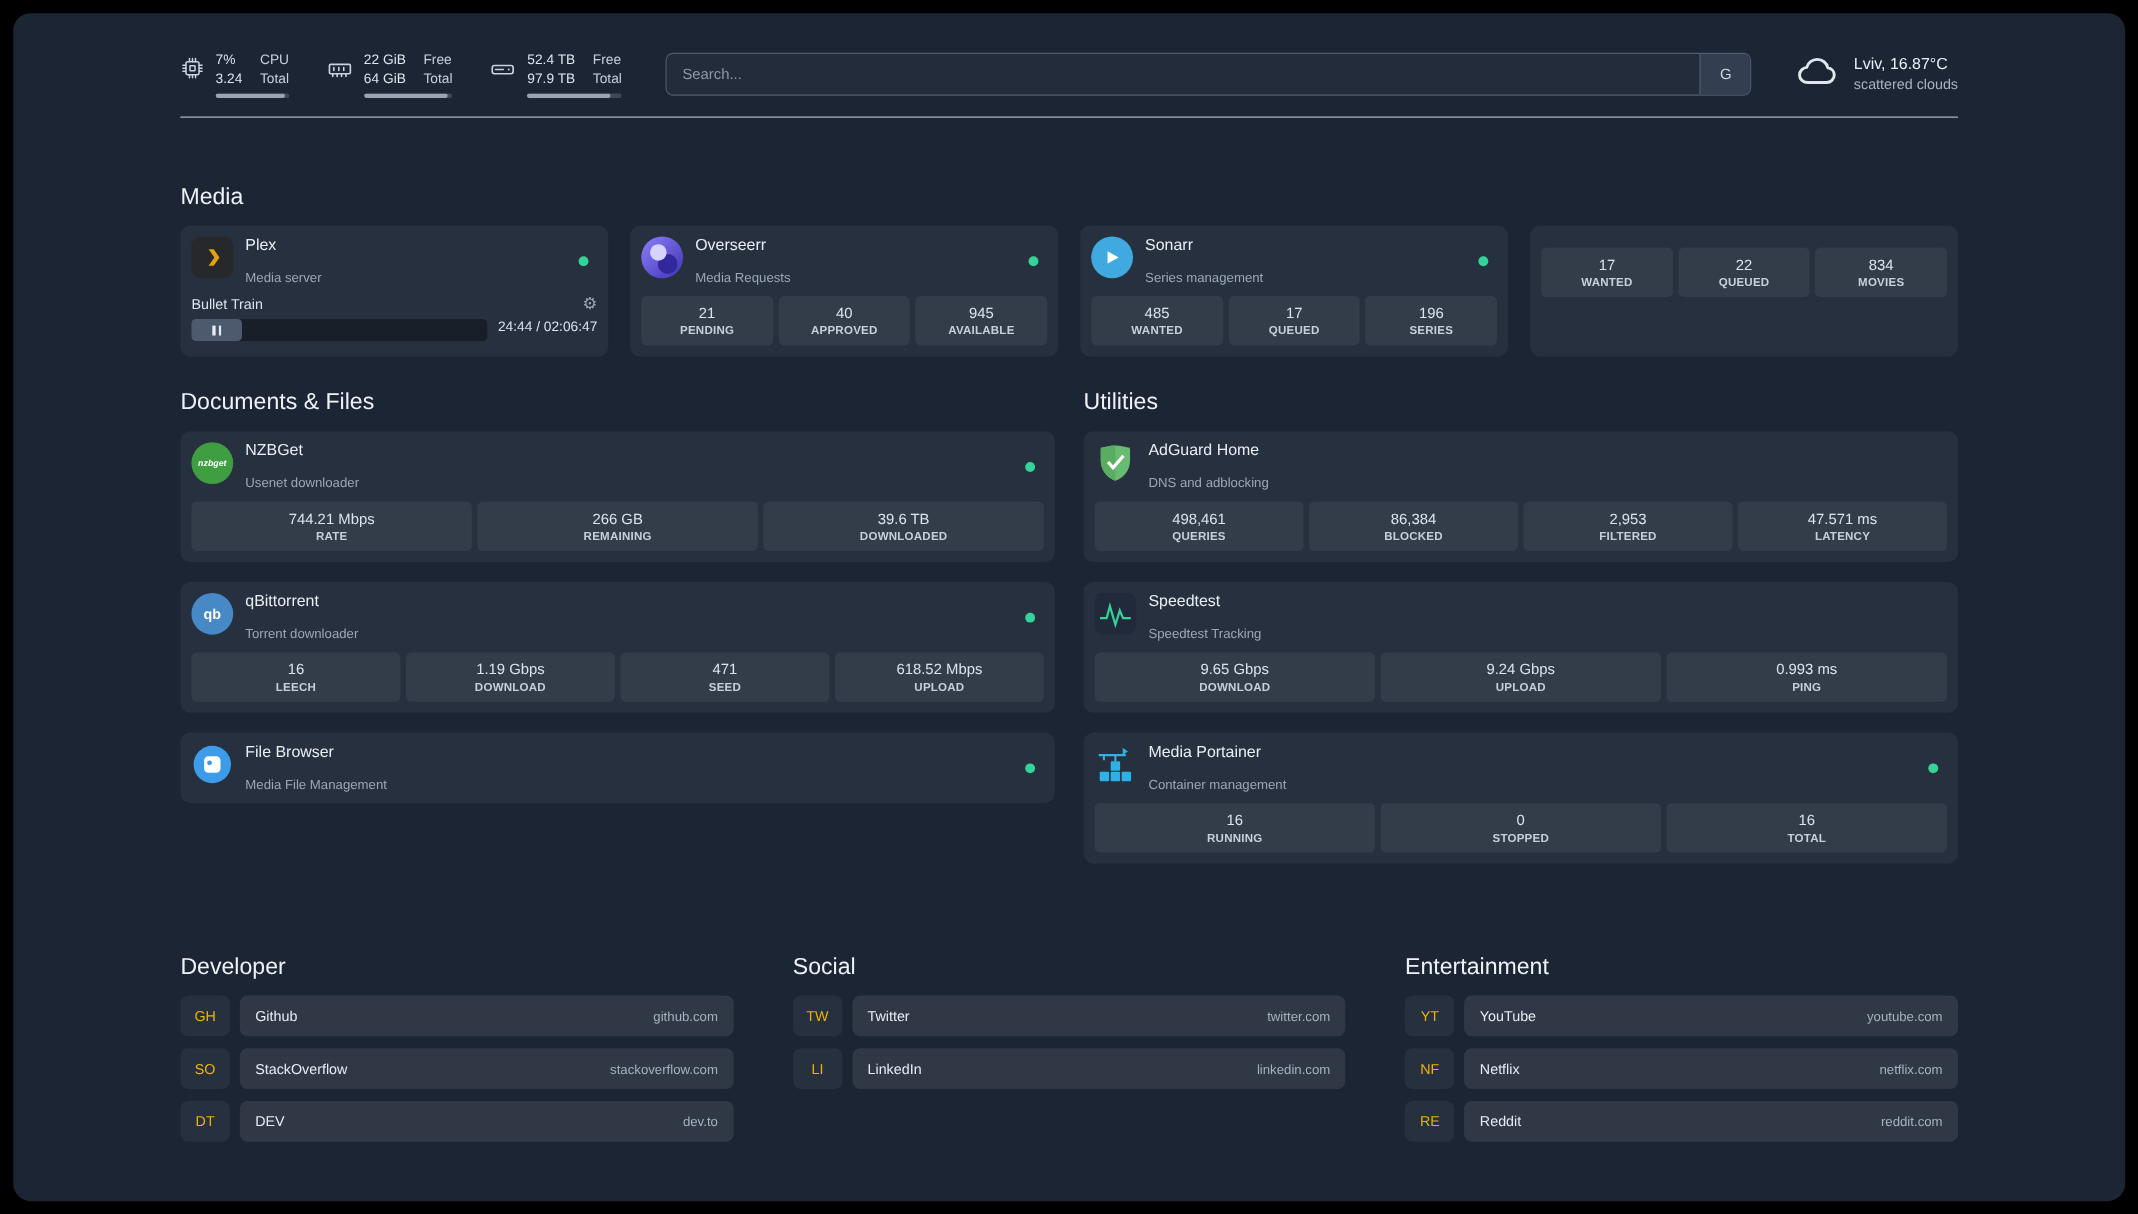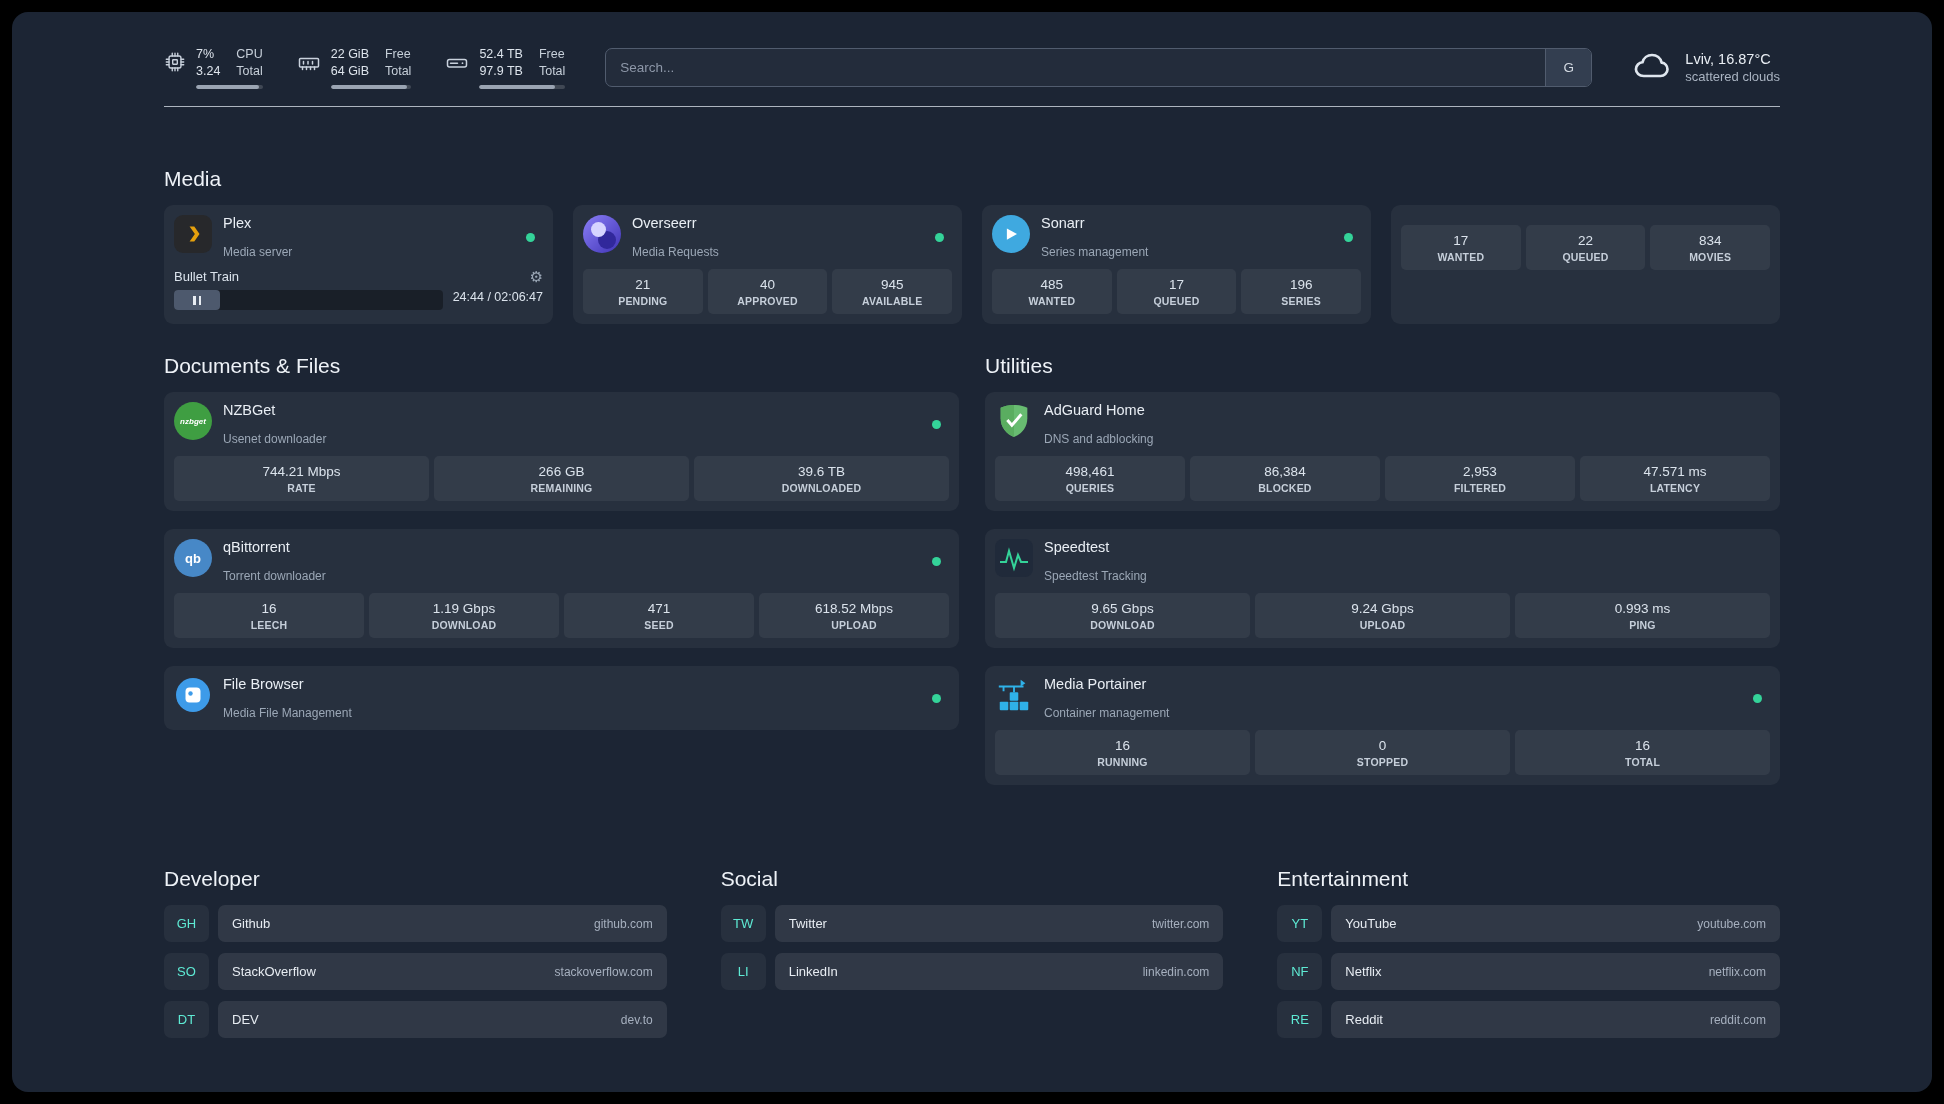--- a/index.html
+++ b/index.html
@@ -71,21 +71,21 @@
   .sonarr-bg{background:#3fa9e0;border-radius:50%;}
   .radarr-bg{background:#f4f7fa;border-radius:50%;}
   .nzbget-bg{background:#3f9e42;border-radius:50%;color:#fff;font-size:8px;font-style:italic;font-weight:bold;}
   .qbit-bg{background:#4788c7;border-radius:50%;color:#fff;font-size:13px;font-weight:bold;}
   .fb-bg,.adg-bg,.spd-bg,.ptn-bg{background:transparent;}
 
   
   .bookmarks{display:grid;grid-template-columns:1fr 1fr 1fr;gap:54px;margin-top:64px;}
   .bm-row{display:flex;gap:9px;margin-bottom:11px;height:37px;text-decoration:none;cursor:pointer;}
   .bm-abbr{width:45px;flex:none;background:rgba(255,255,255,.05);border-radius:7px;display:flex;
-           align-items:center;justify-content:center;font-size:13px;color:#5eead4;}
+           align-items:center;justify-content:center;font-size:13px;color:#eab308;}
   .bm-main{flex:1;background:rgba(255,255,255,.09);border-radius:7px;display:flex;align-items:center;padding:0 14px;}
   .bm-name{font-size:13px;color:#e7ecf2;}
   .bm-url{margin-left:auto;font-size:12px;color:#a6b0bf;}
 </style>
 </head>
 <body>
 
 <div class="panel">
 
   <header class="topbar">

